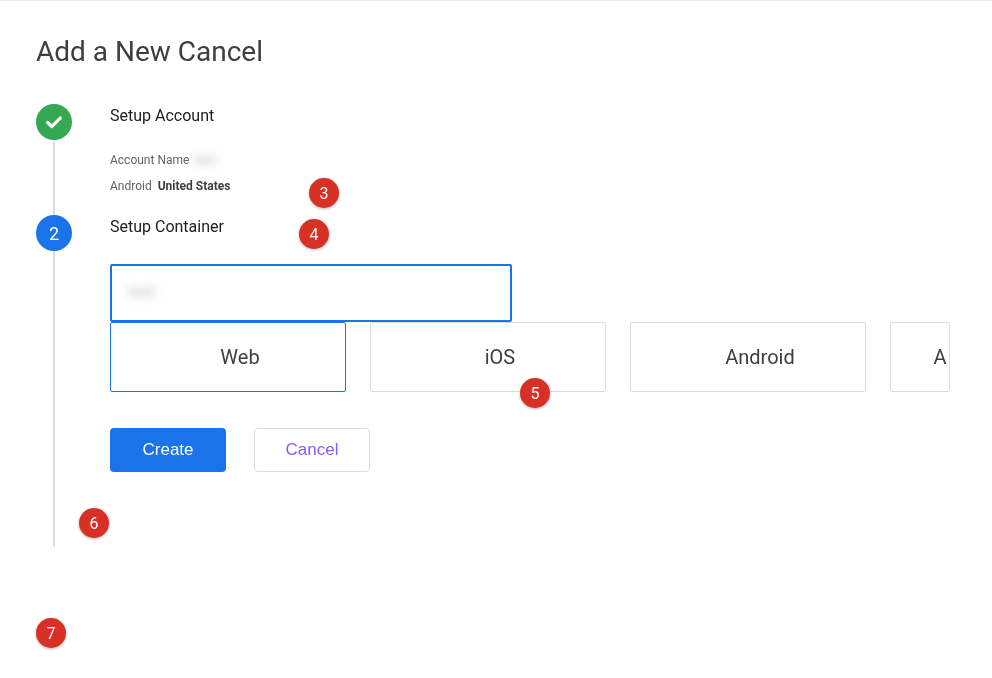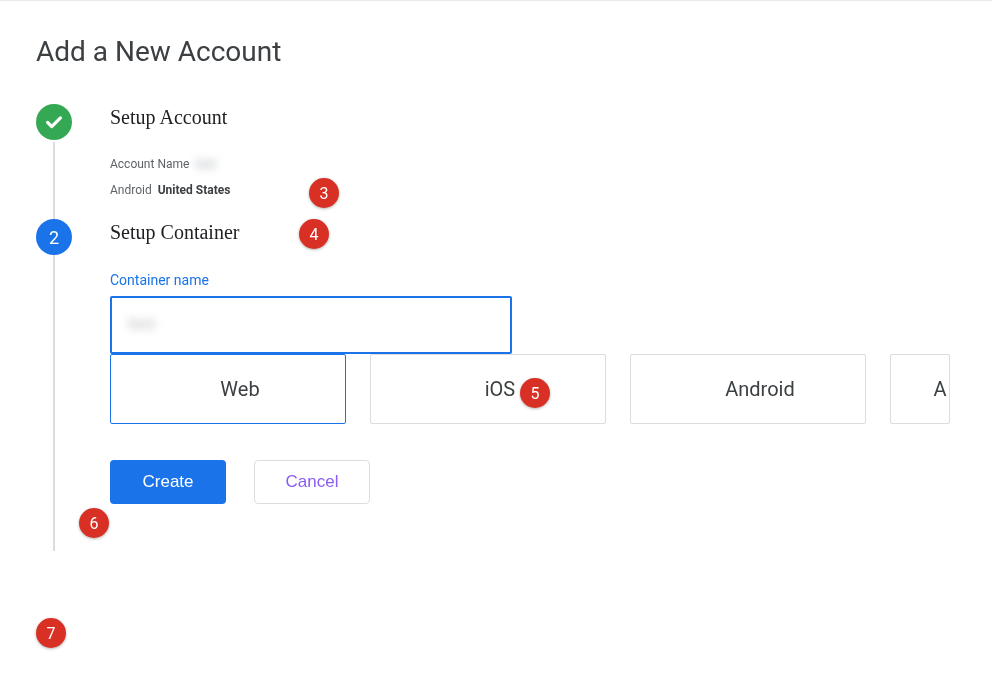--- a/index.html
+++ b/index.html
@@ -63,25 +63,24 @@
       width: 2px;
       background: #dadce0;
     }
     .step1 .step-line {
       height: 126px;
     }
     .step2 .step-line {
       height: 294px;
     }
     .step-title {
-      font-size: 20px;
+      font-size: 16px;
       font-weight: 400;
       color: #202124;
       margin-bottom: 28px;
-      font-family: Liberation Serif, serif;
     }
     .summary-row {
       font-size: 12px;
       color: #5f6368;
       margin-bottom: 12px;
       display: flex;
       align-items: flex-start;
       gap: 6px;
     }
     .summary-value {
@@ -181,21 +180,21 @@
     }
     .input-blur {
       filter: blur(4px);
       color: #bdbdbd;
     }
   </style>
 </head>
 <body>
 
 <div class="container">
-  <h1 class="page-title">Add a New Account</h1>
+  <h1 class="page-title">Add a New Cancel</h1>
 
   <div class="step step1">
     <div class="step-badge complete">
       <svg viewBox="0 0 24 24">
         <path fill="none" stroke="#fff" stroke-width="3.5" stroke-linecap="round" stroke-linejoin="round" d="M5 12.5l4.5 4.5L19 7.5"></path>
       </svg>
     </div>
     <div class="step-line"></div>
     <h2 class="step-title">Setup Account</h2>
 
@@ -207,21 +206,20 @@
       <span>Android</span>
       <span class="summary-value">United States</span>
     </div>
   </div>
 
   <div class="step step2">
     <div class="step-badge current">2</div>
     <div class="step-line"></div>
     <h2 class="step-title">Setup Container</h2>
 
-    <label class="field-label">Container name</label>
     <div style="position:relative;width:402px;">
       <input type="text" class="text-input" style="">
       <span style="position:absolute;left:18px;top:18px;font-size:16px;pointer-events:none;" class="input-blur">test</span>
     </div>
 
     <div class="option-row">
       <div class="option-card selected">Web</div>
       <div class="option-card">iOS</div>
       <div class="option-card">Android</div>
       <div class="option-card" style="min-width:60px;width:auto;padding-left:40px;">A</div>

